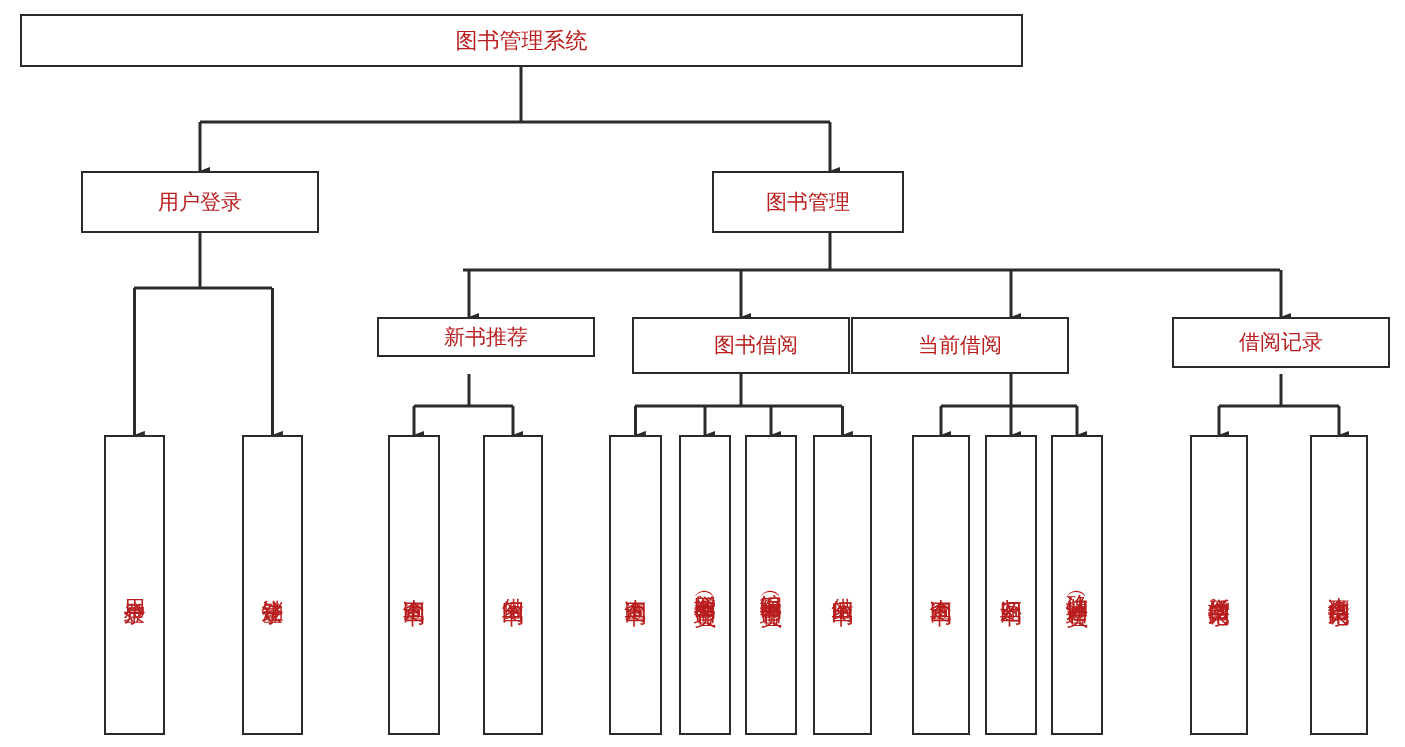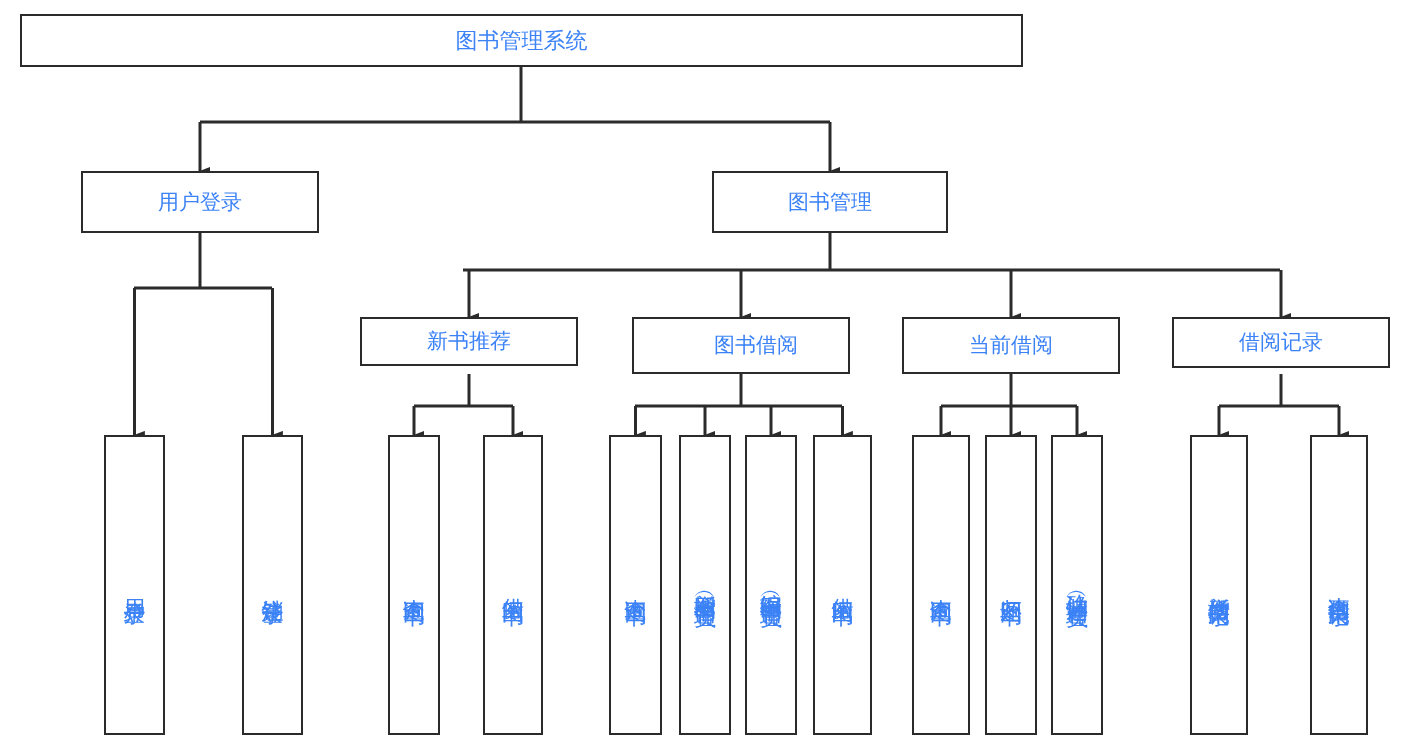--- a/index.html
+++ b/index.html
@@ -30,21 +30,21 @@
     position: absolute;
     box-sizing: border-box;
     background: #ffffff;
     border: 2px solid #2b2b2b;
     display: flex;
     align-items: center;
     justify-content: center;
     z-index: 2;
   }
   .node .label {
-    color: #3b82f6;
+    color: #b91c1c;
     line-height: 1.18;
     text-align: center;
     white-space: nowrap;
   }
   .node.horiz .label {
     font-size: 21px;
   }
   .node.root .label {
     font-size: 22px;
   }
@@ -116,30 +116,30 @@
       </g>
   </svg>
 
   <div id="nodes">
       <div class="node horiz root" style="left: 20px; top: 14px; width: 1003px; height: 53px;">
         <span class="label">图书管理系统</span>
       </div>
       <div class="node horiz" style="left: 81px; top: 171px; width: 238px; height: 62px;">
         <span class="label">用户登录</span>
       </div>
-      <div class="node horiz" style="left: 712px; top: 171px; width: 236px; height: 62px;">
+      <div class="node horiz" style="left: 712px; top: 171px; width: 192px; height: 62px;">
         <span class="label">图书管理</span>
       </div>
-      <div class="node horiz" style="left: 360px; top: 317px; width: 218px; height: 49px;">
+      <div class="node horiz" style="left: 377px; top: 317px; width: 218px; height: 40px;">
         <span class="label">新书推荐</span>
       </div>
       <div class="node horiz" style="left: 632px; top: 317px; width: 218px; height: 57px; padding-left: 30px;">
         <span class="label">图书借阅</span>
       </div>
-      <div class="node horiz" style="left: 902px; top: 317px; width: 218px; height: 57px;">
+      <div class="node horiz" style="left: 851px; top: 317px; width: 218px; height: 57px;">
         <span class="label">当前借阅</span>
       </div>
       <div class="node horiz" style="left: 1172px; top: 317px; width: 218px; height: 51px;">
         <span class="label">借阅记录</span>
       </div>
       <div class="node vert" style="left: 104px; top: 435px; width: 61px; height: 300px;">
         <span class="label">用户登录</span>
       </div>
       <div class="node vert" style="left: 242px; top: 435px; width: 61px; height: 300px;">
         <span class="label">注销登录</span>

